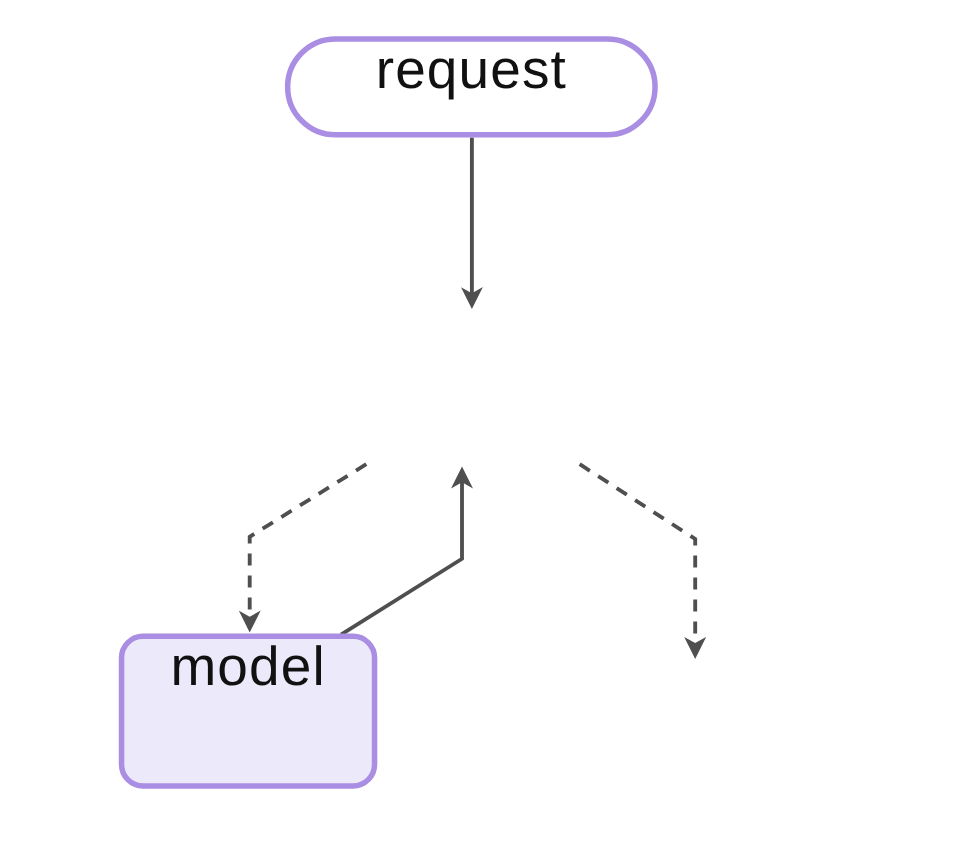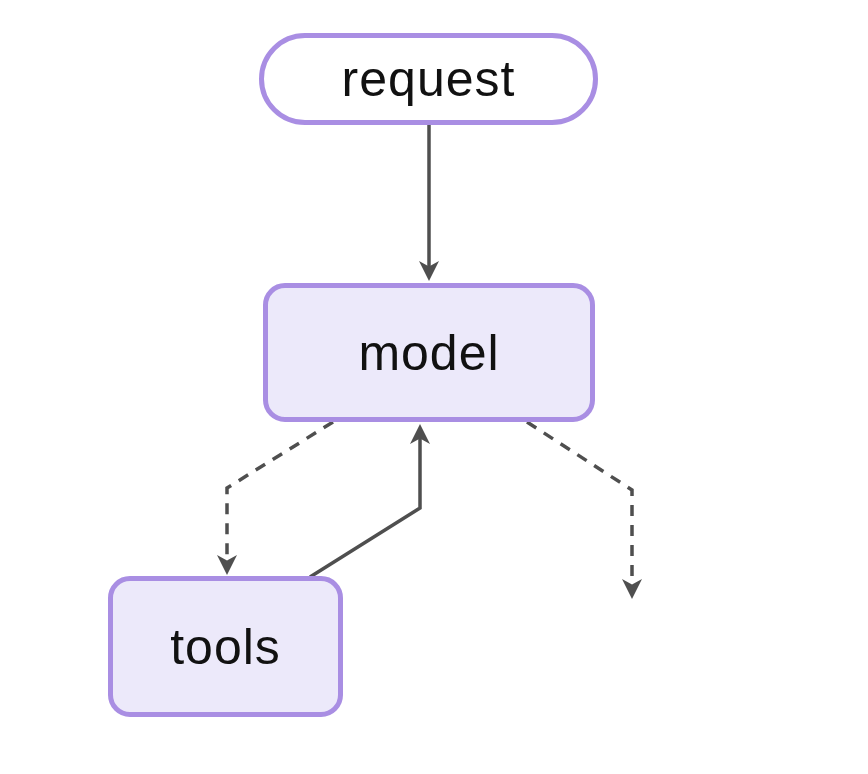--- a/index.html
+++ b/index.html
@@ -30,21 +30,21 @@
     stroke: #4f4f4f;
     stroke-width: 3.5;
     fill: none;
   }
   .edge.dashed {
     stroke-dasharray: 11 9;
   }
   .node {
     position: absolute;
     display: flex;
-    align-items: center;
+    align-items: flex-start;
     justify-content: center;
     box-sizing: border-box;
     color: #111111;
     font-size: 50px;
     letter-spacing: 1px;
     line-height: 1;
     user-select: none;
   }
   .node.stadium {
     background: #ffffff;
@@ -75,22 +75,19 @@
     <path class="edge" d="M429,125 L429,277" marker-end="url(#arrowhead)"></path>
     <path class="edge dashed" d="M333,422 L227,488 L227,571" marker-end="url(#arrowhead)"></path>
     <path class="edge" d="M310,577 L420,508 L420,428" marker-end="url(#arrowhead)"></path>
     <path class="edge dashed" d="M527,422 L632,490 L632,595" marker-end="url(#arrowhead)"></path>
   </svg>
 
   <div class="node stadium" id="node-request">
     <span>request</span>
   </div>
 
-  <div class="node process" id="node-model">
-    <span>model</span>
-  </div>
 
   <div class="node process" id="node-tools">
-    <span>tools</span>
+    <span>model</span>
   </div>
 
 
 </div>
 
 </body></html>

